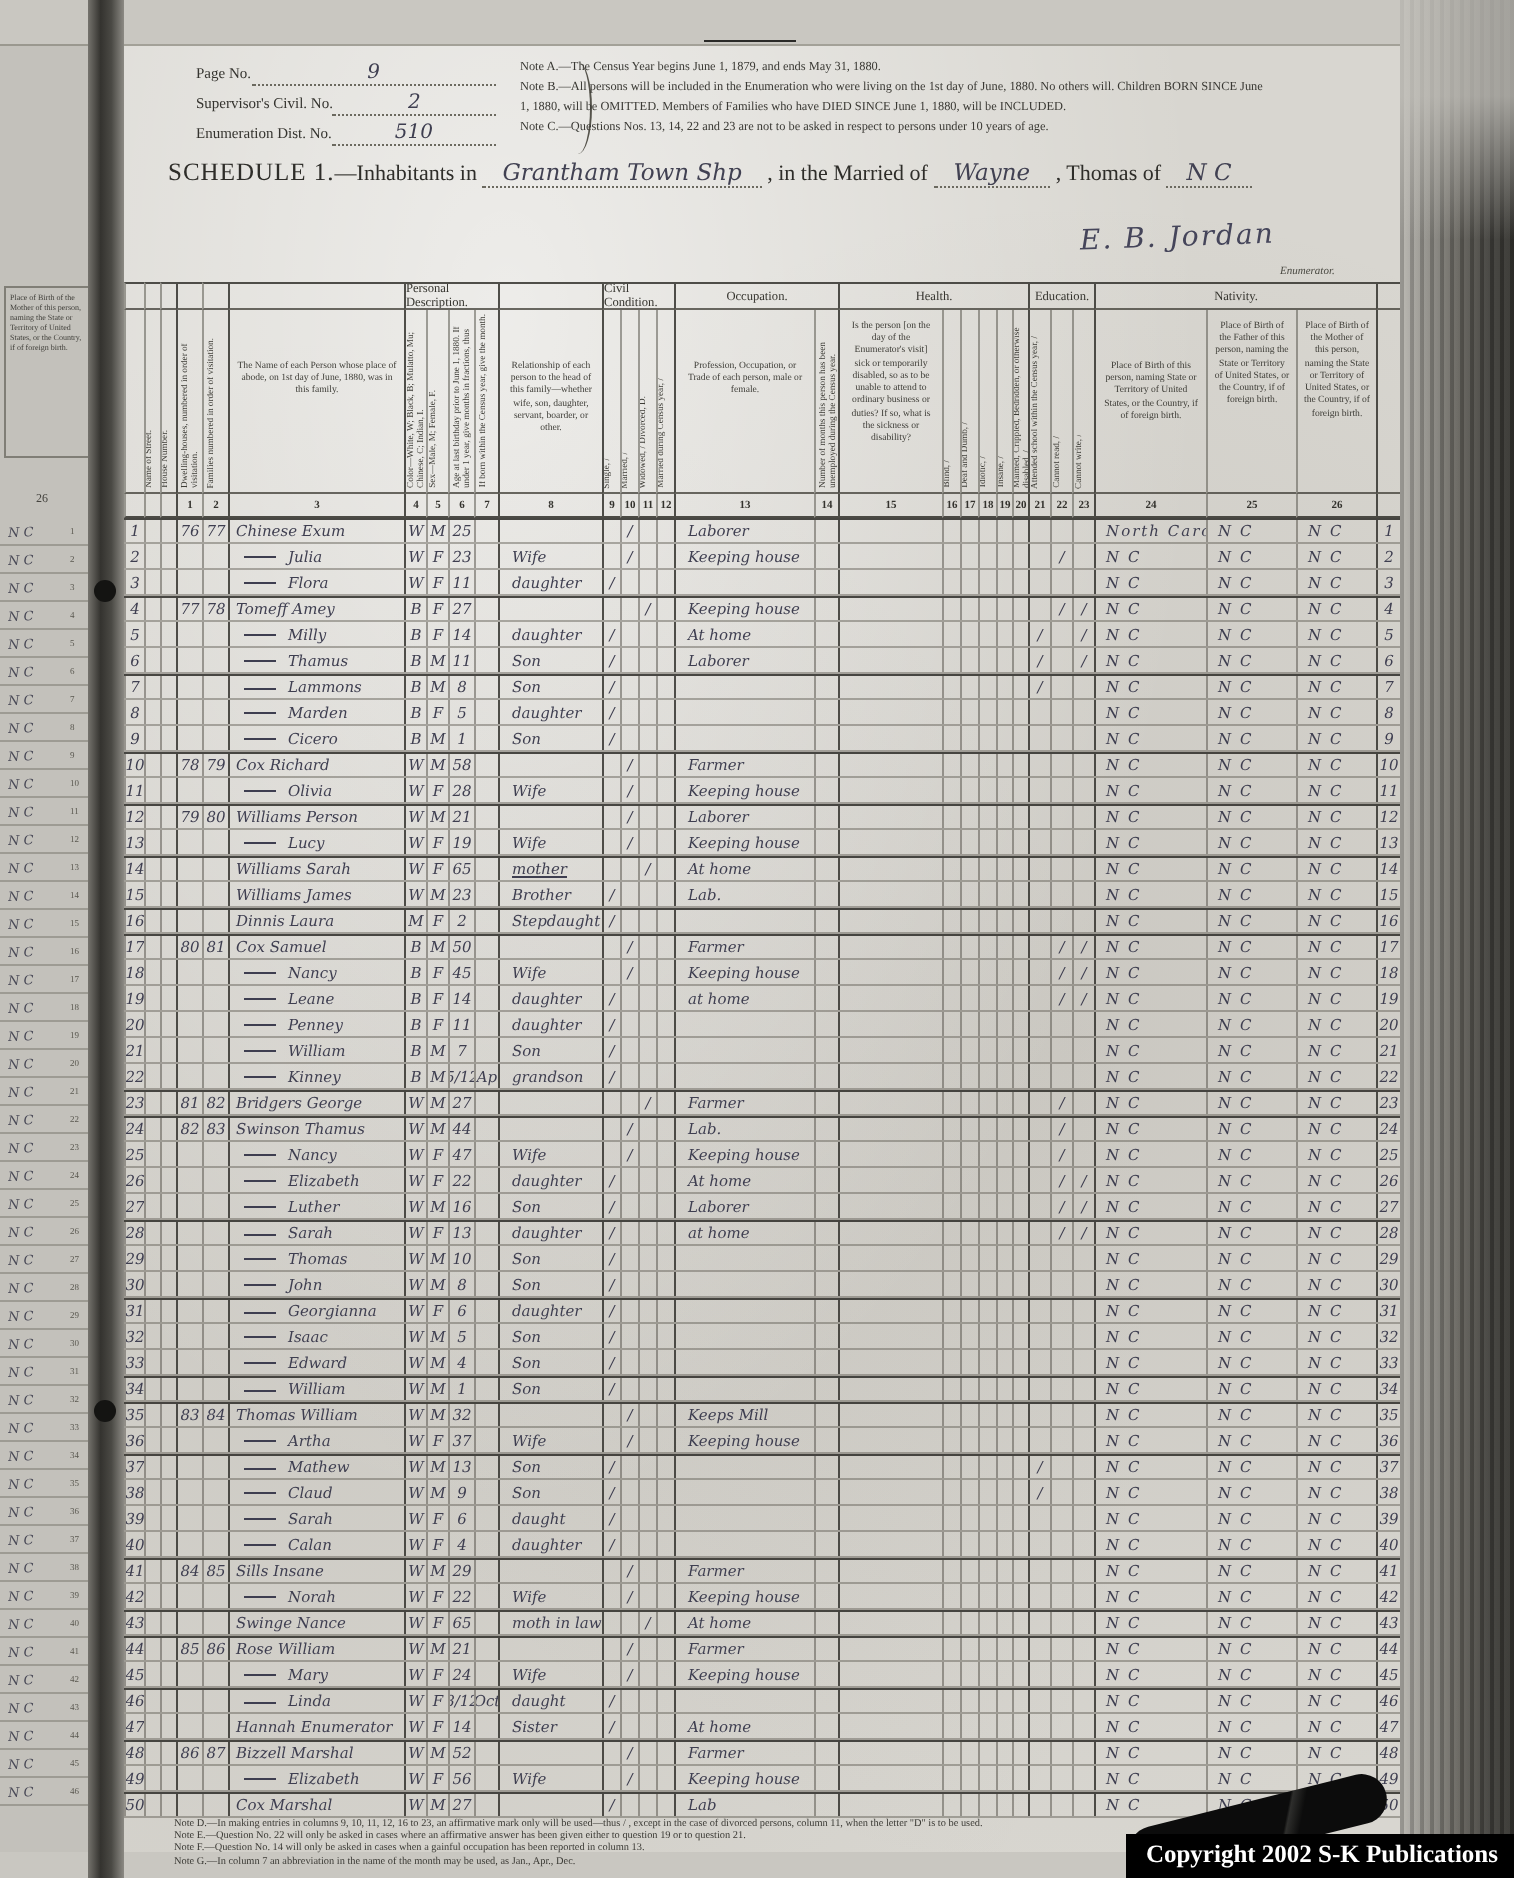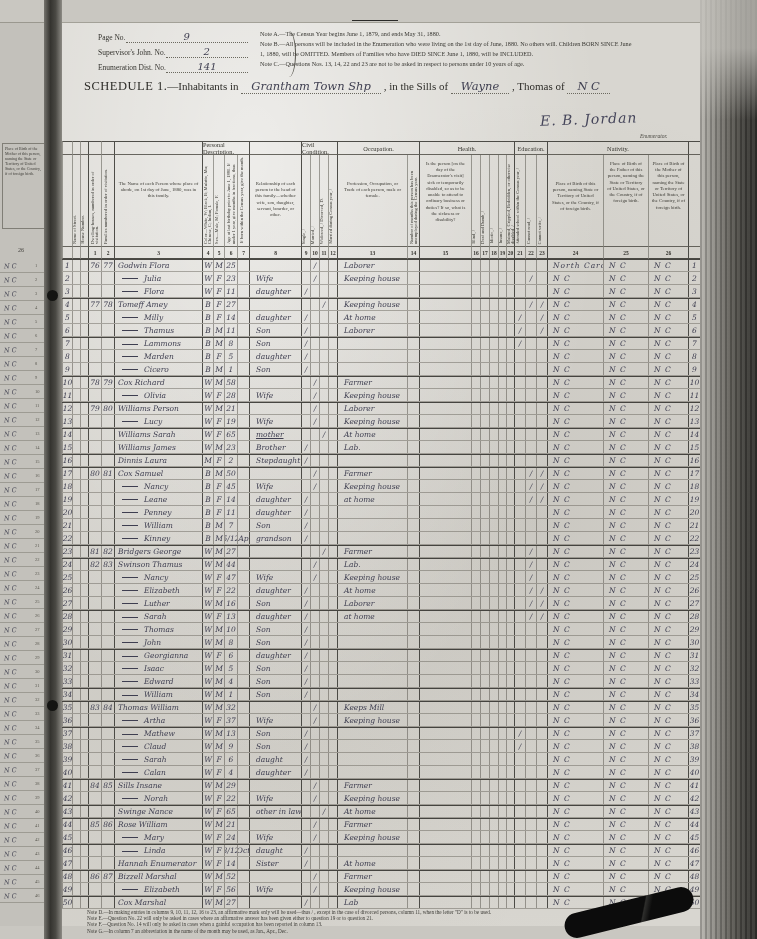--- a/index.html
+++ b/index.html
@@ -306,40 +306,40 @@
     <div class="hole h2"></div>
   </div>
 
   <div class="page">
     <div class="distbox">
       <div class="row">
         <span class="lab">Page No.</span>
         <span class="val">9</span>
       </div>
       <div class="row">
-        <span class="lab">Supervisor's John. No.</span>
+        <span class="lab">Supervisor's Civil. No.</span>
         <span class="val">2</span>
       </div>
       <div class="row">
         <span class="lab">Enumeration Dist. No.</span>
-        <span class="val">141</span>
+        <span class="val">510</span>
       </div>
       <div class="brace"></div>
     </div>
 
     <div class="notes">
       <div>Note A.—The Census Year begins June 1, 1879, and ends May 31, 1880.</div>
       <div>Note B.—All persons will be included in the Enumeration who were living on the 1st day of June, 1880.  No others will.  Children BORN SINCE June 1, 1880, will be OMITTED.  Members of Families who have DIED SINCE June 1, 1880, will be INCLUDED.</div>
       <div>Note C.—Questions Nos. 13, 14, 22 and 23 are not to be asked in respect to persons under 10 years of age.</div>
     </div>
 
     <div class="schedline">
       <span class="big">SCHEDULE 1.</span><span>—Inhabitants in</span>
       <span class="hw">Grantham Town Shp</span>
-      <span>, in the Sills of</span>
+      <span>, in the Married of</span>
       <span class="hw">Wayne</span>
       <span>, Thomas of</span>
       <span class="hw">N C</span>
     </div>
     <div class="sig">E. B. Jordan</div>
     <div class="siglabel">Enumerator.</div>
 
     <div class="table">
       <div class="thead-groups hrow">
           <div class="cell" style="width: 10px;"></div>
@@ -477,21 +477,21 @@
           <div class="cell" style="width: 40px;">26</div>
           <div class="cell hl" style="width: 12px;"></div>
         </div>
       <div class="tbody">
           <div class="trow hh">
             <div class="cell c-ln" style="width: 10px;">1</div>
             <div class="cell c-tick" style="width: 8px;"></div>
             <div class="cell c-tick" style="width: 8px;"></div>
             <div class="cell hl c-num" style="width: 13px;">76</div>
             <div class="cell c-num" style="width: 13px;">77</div>
-            <div class="cell hl c-name" style="width: 88px;">Godwin  Flora</div>
+            <div class="cell hl c-name" style="width: 88px;">Chinese  Exum</div>
             <div class="cell hl c-sm" style="width: 11px;">W</div>
             <div class="cell c-sm" style="width: 11px;">M</div>
             <div class="cell c-sm" style="width: 13px;">25</div>
             <div class="cell c-sm" style="width: 12px;"></div>
             <div class="cell hl c-rel" style="width: 52px;"></div>
             <div class="cell hl c-tick" style="width: 9px;"></div>
             <div class="cell c-tick" style="width: 9px;">/</div>
             <div class="cell c-tick" style="width: 9px;"></div>
             <div class="cell c-tick" style="width: 9px;"></div>
             <div class="cell hl c-occ" style="width: 70px;">Laborer</div>
@@ -1826,21 +1826,21 @@
             <div class="cell c-ln" style="width: 10px;">43</div>
             <div class="cell c-tick" style="width: 8px;"></div>
             <div class="cell c-tick" style="width: 8px;"></div>
             <div class="cell hl c-num" style="width: 13px;"></div>
             <div class="cell c-num" style="width: 13px;"></div>
             <div class="cell hl c-name" style="width: 88px;">Swinge  Nance</div>
             <div class="cell hl c-sm" style="width: 11px;">W</div>
             <div class="cell c-sm" style="width: 11px;">F</div>
             <div class="cell c-sm" style="width: 13px;">65</div>
             <div class="cell c-sm" style="width: 12px;"></div>
-            <div class="cell hl c-rel" style="width: 52px;">other in law</div>
+            <div class="cell hl c-rel" style="width: 52px;">moth in law</div>
             <div class="cell hl c-tick" style="width: 9px;"></div>
             <div class="cell c-tick" style="width: 9px;"></div>
             <div class="cell c-tick" style="width: 9px;">/</div>
             <div class="cell c-tick" style="width: 9px;"></div>
             <div class="cell hl c-occ" style="width: 70px;">At home</div>
             <div class="cell c-tick" style="width: 12px;"></div>
             <div class="cell hl c-tick" style="width: 52px;"></div>
             <div class="cell c-tick" style="width: 9px;"></div>
             <div class="cell c-tick" style="width: 9px;"></div>
             <div class="cell c-tick" style="width: 9px;"></div>
@@ -2084,13 +2084,14 @@
     <div class="footnotes">
       <div>Note D.—In making entries in columns 9, 10, 11, 12, 16 to 23, an affirmative mark only will be used—thus / , except in the case of divorced persons, column 11, when the letter "D" is to be used.</div>
       <div>Note E.—Question No. 22 will only be asked in cases where an affirmative answer has been given either to question 19 or to question 21.</div>
       <div>Note F.—Question No. 14 will only be asked in cases when a gainful occupation has been reported in column 13.</div>
       <div>Note G.—In column 7 an abbreviation in the name of the month may be used, as Jan., Apr., Dec.</div>
     </div>
   </div>
 
   <div class="rightedge"></div>
   <div class="clip"></div>
+  <div class="copyright">Copyright 2002 S-K Publications</div>
 </div>
 
 </body></html>

